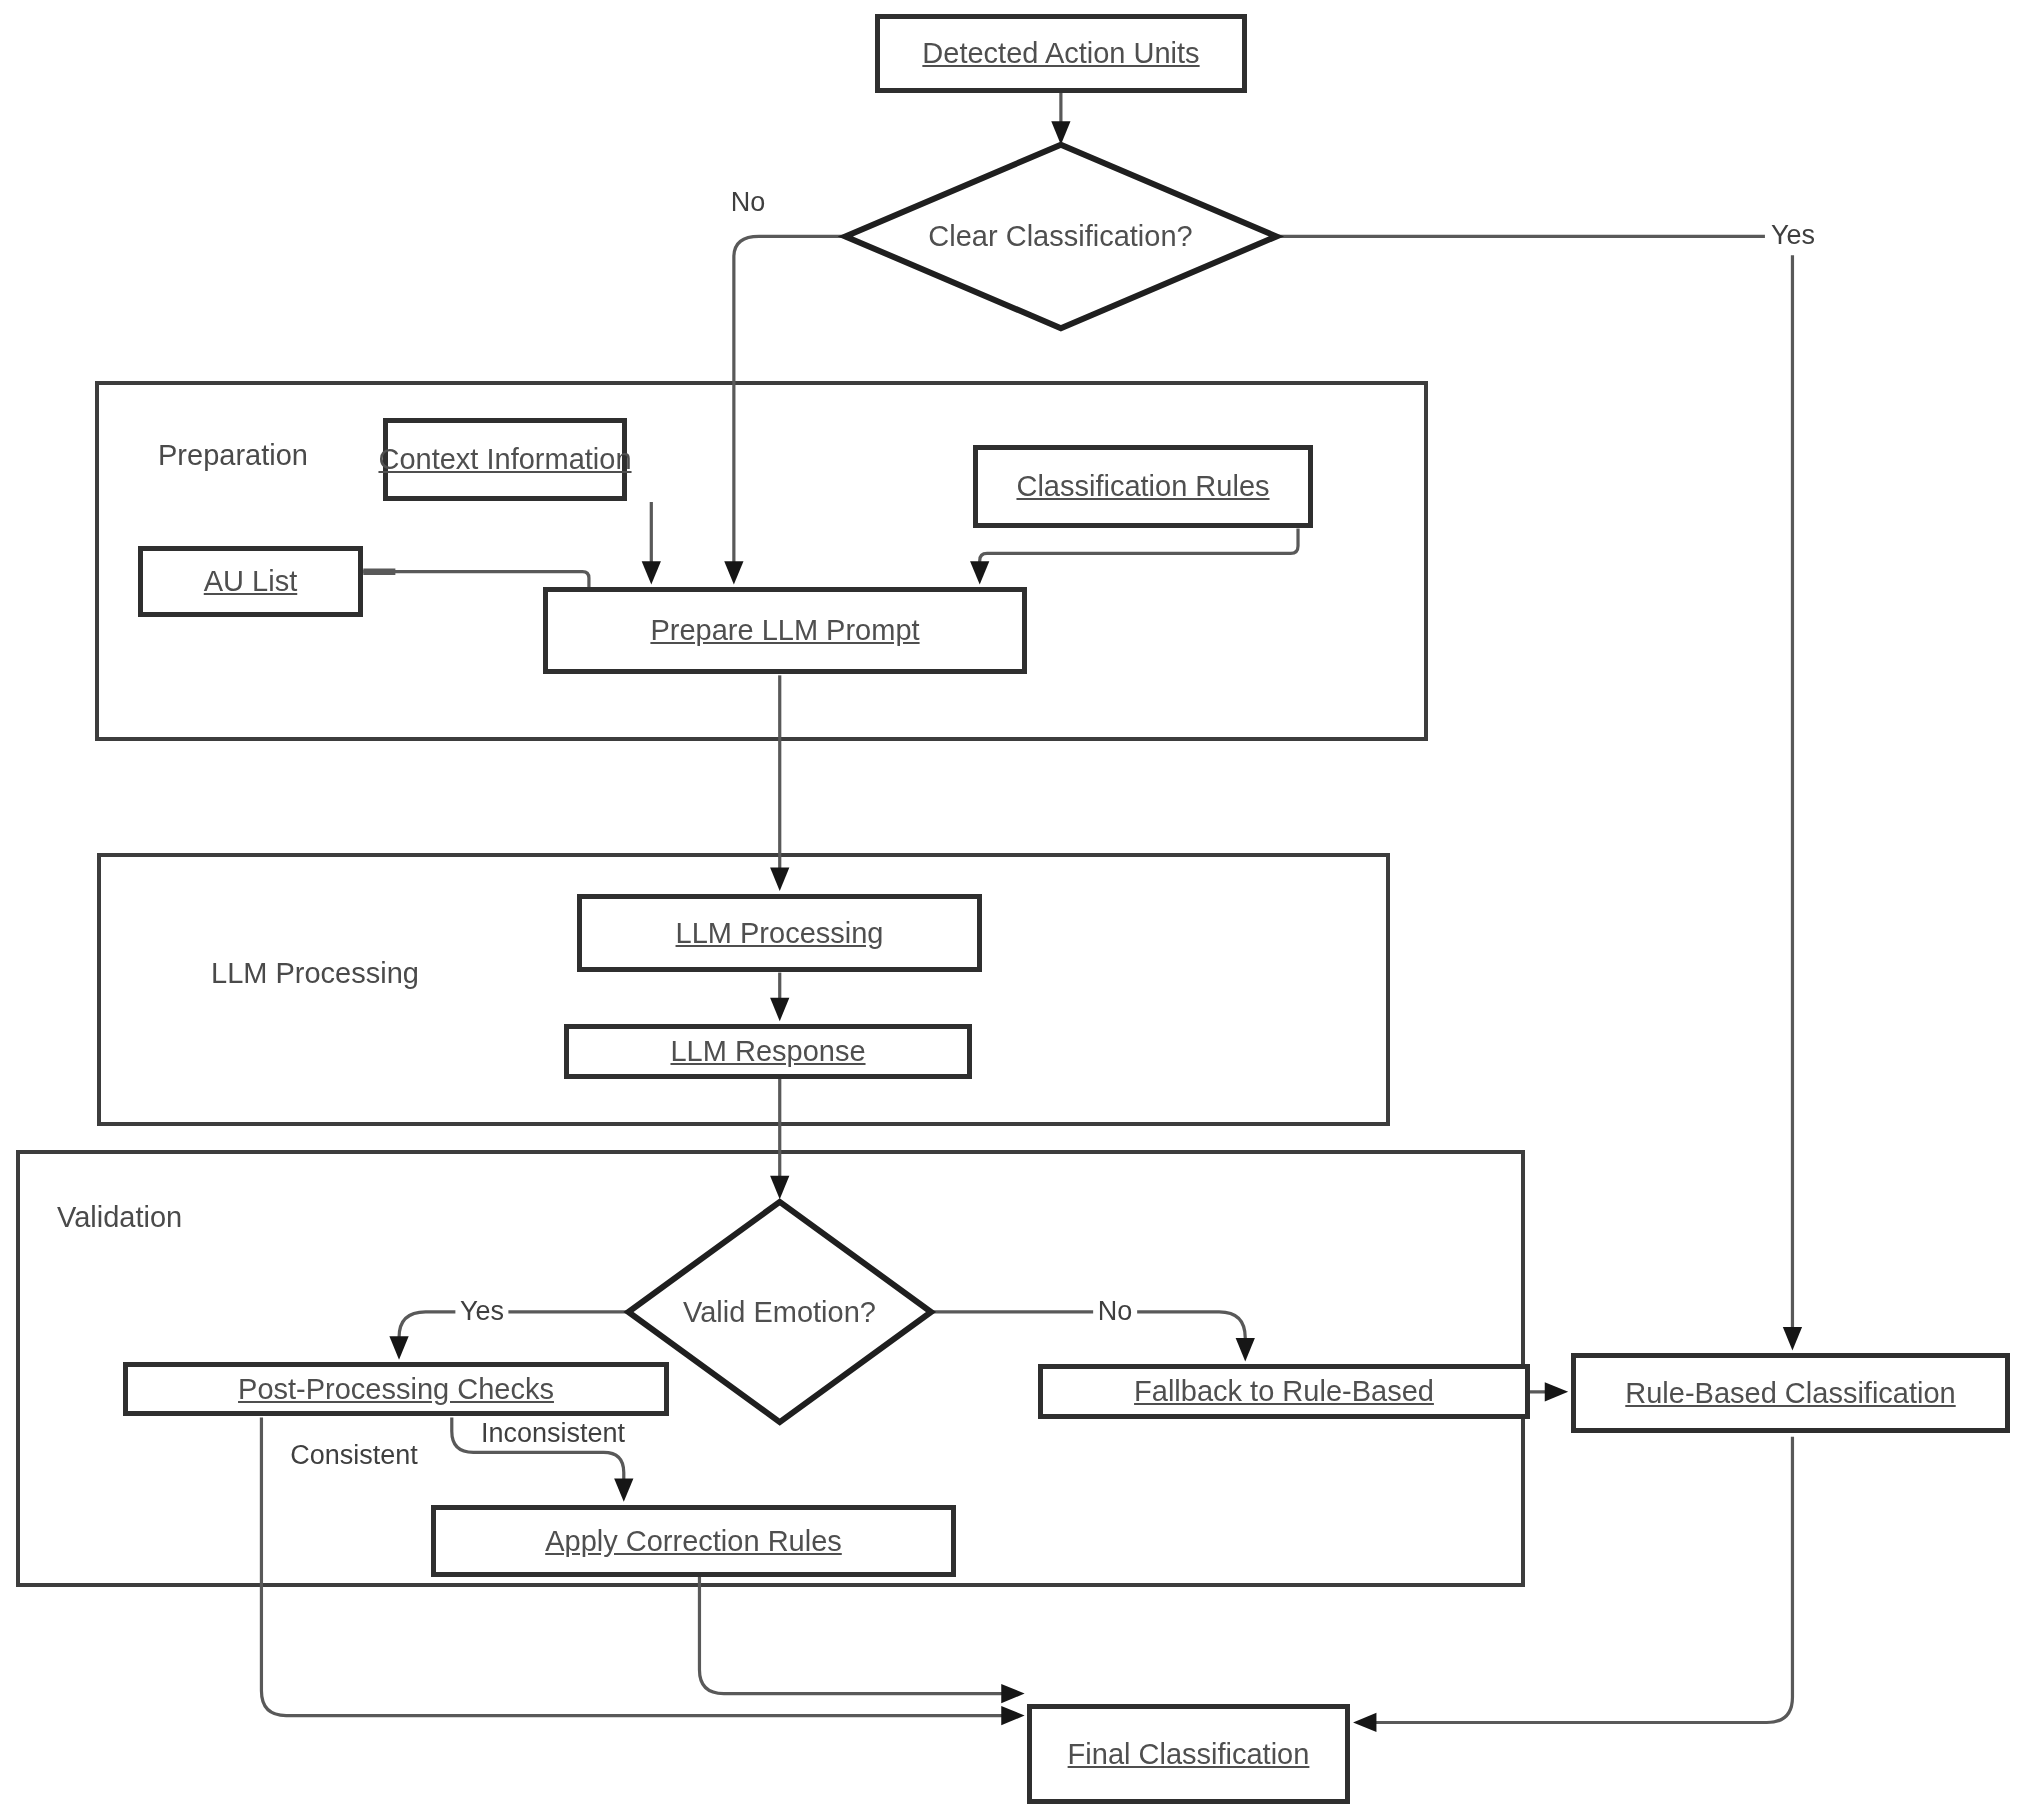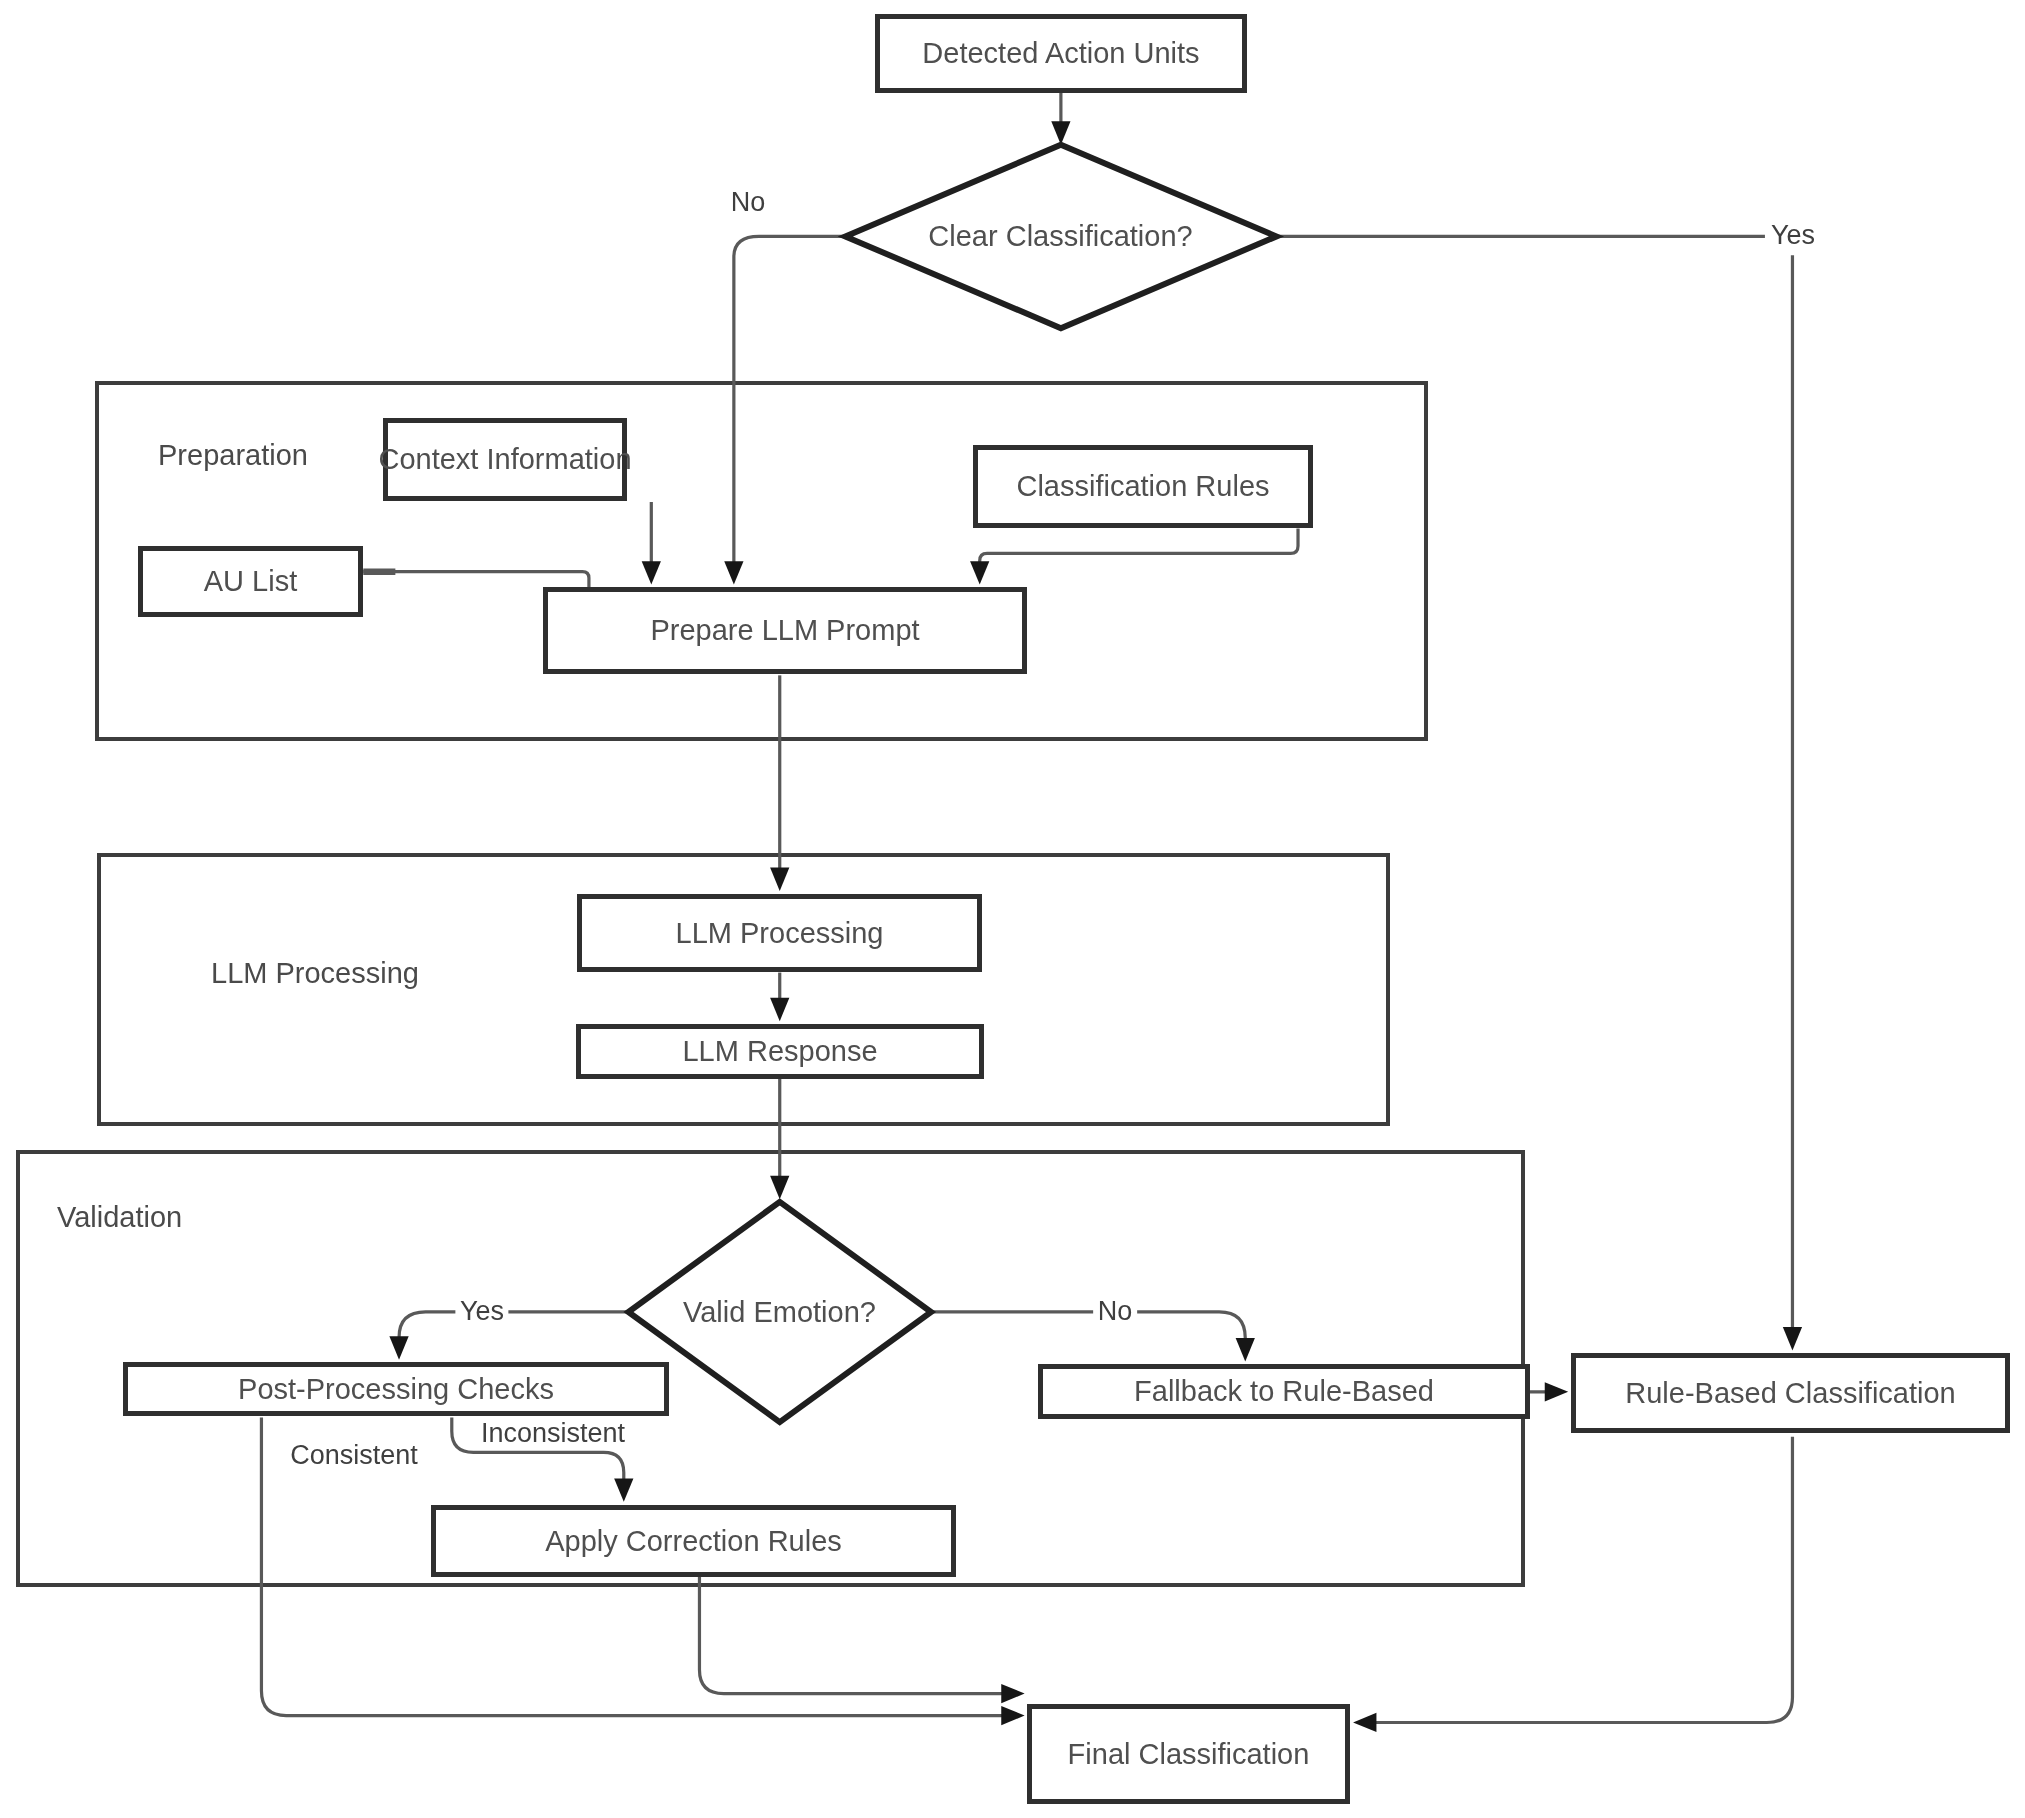--- a/index.html
+++ b/index.html
@@ -12,21 +12,21 @@
   .group{
     position:absolute;border:4.1px solid #3d3d3d;background:transparent;box-sizing:border-box;
   }
   .group-label{
     position:absolute;font-size:29px;line-height:1;color:#4a4a4a;white-space:nowrap;
   }
   .node{
     position:absolute;background:#ffffff;border:5px solid #2f2f2f;box-sizing:border-box;
     display:flex;align-items:center;justify-content:center;text-align:center;
   }
-  .node span{font-size:29px;color:#4f4f4f;line-height:1.05;white-space:nowrap;}
+  .node span{font-size:29px;color:#4f4f4f;line-height:1.05;white-space:nowrap;text-decoration:underline;}
   .dlabel{
     position:absolute;display:flex;align-items:center;justify-content:center;
     font-size:29px;color:#4f4f4f;white-space:nowrap;
   }
   .elabel{
     position:absolute;transform:translate(-50%,-50%);font-size:27px;line-height:1;
     color:#3f3f3f;white-space:nowrap;
   }
   .elabel.onwire{background:#ffffff;padding:0 4.6px;}
   .wire{fill:none;stroke:#595959;stroke-width:7;}
@@ -122,21 +122,21 @@
   </div>
 
   <div class="node" style="left:543px;top:587px;width:484px;height:87px">
     <span>Prepare LLM Prompt</span>
   </div>
 
   <div class="node" style="left:577px;top:894px;width:405px;height:78px">
     <span>LLM Processing</span>
   </div>
 
-  <div class="node" style="left:576px;top:1024px;width:408px;height:55px">
+  <div class="node" style="left:564px;top:1024px;width:408px;height:55px">
     <span>LLM Response</span>
   </div>
 
   <div class="node" style="left:123px;top:1362px;width:546px;height:54px">
     <span>Post-Processing Checks</span>
   </div>
 
   <div class="node" style="left:1038px;top:1364px;width:492px;height:55px">
     <span>Fallback to Rule-Based</span>
   </div>

